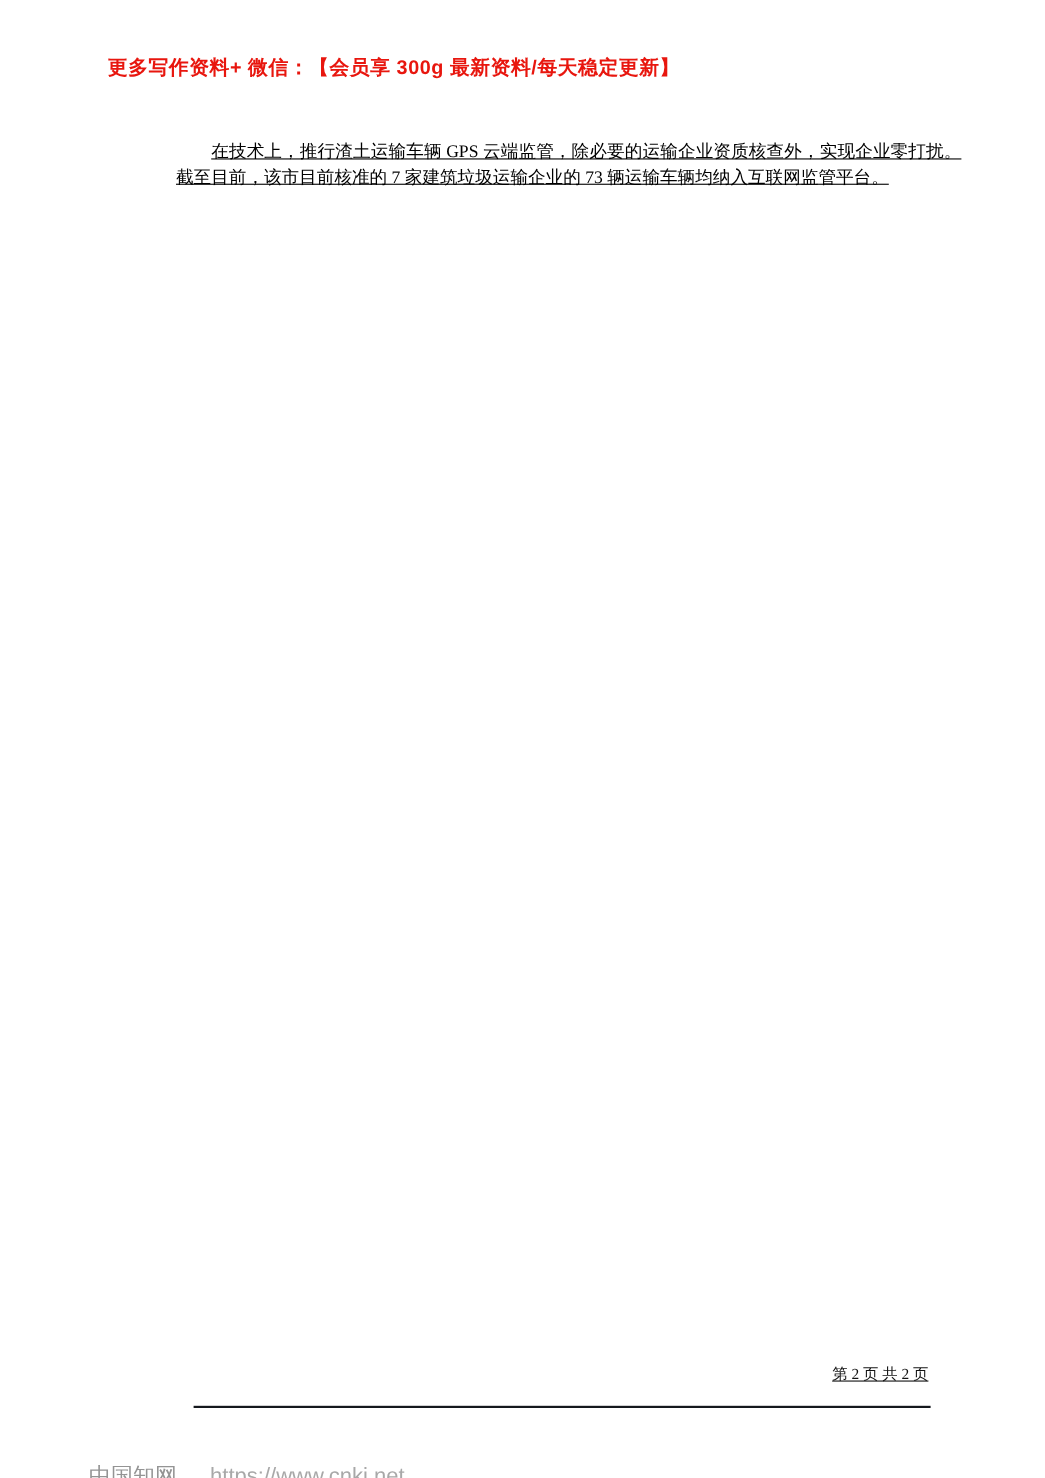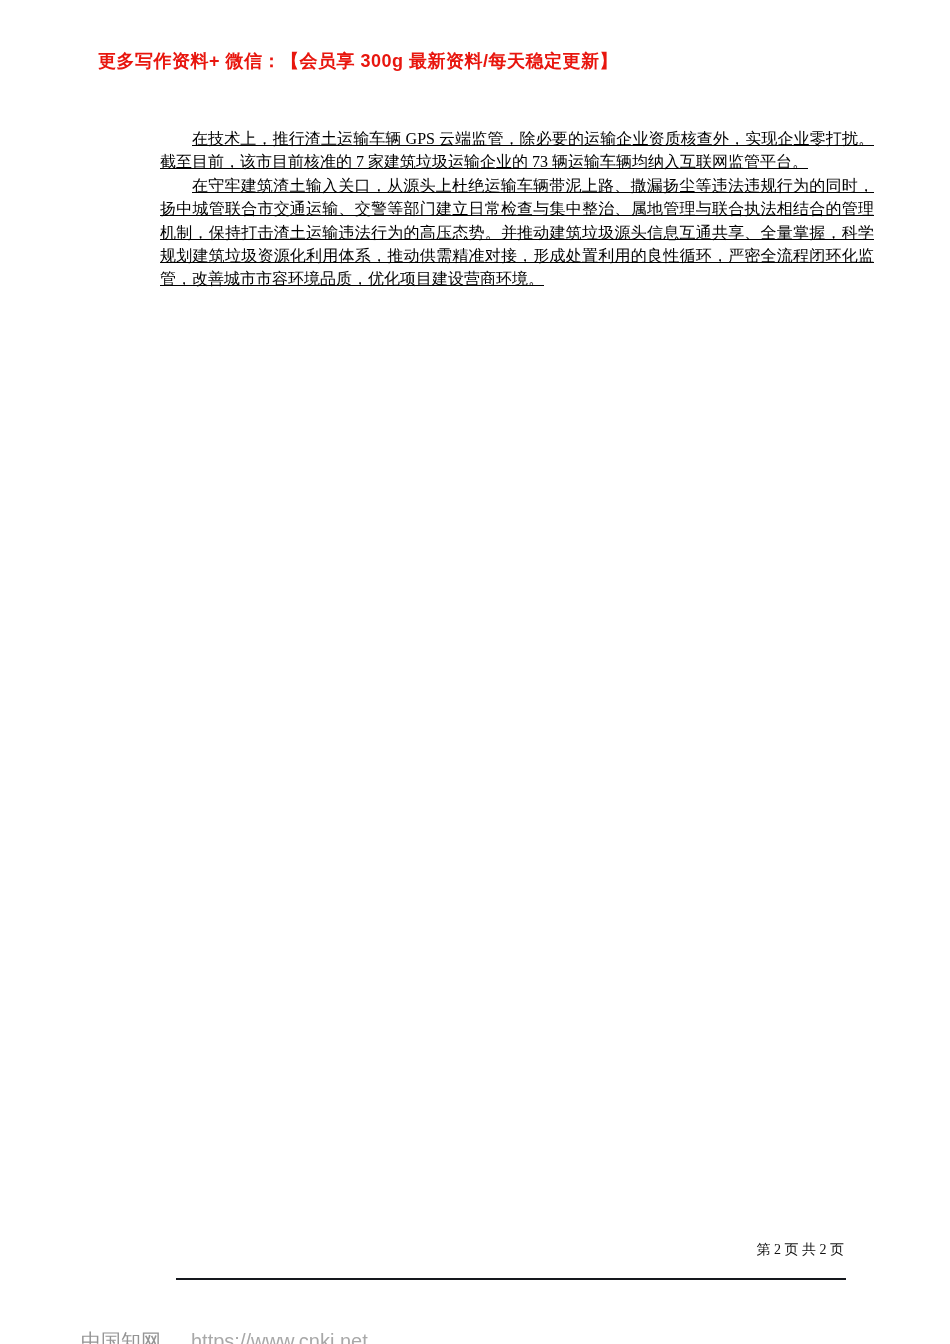--- a/index.html
+++ b/index.html
@@ -41,20 +41,21 @@
   .page-indicator {
     position: absolute;
     top: 1205px;
     left: 0;
     width: 808px;
     text-align: right;
     font-family: "Liberation Serif", serif;
     font-size: 14px;
     color: #111111;
     white-space: nowrap;
+    text-decoration: underline;
   }
   .footer-rule {
     position: absolute;
     left: 140px;
     top: 1242px;
     width: 670px;
     height: 2px;
     background: #15181d;
   }
   .watermark {
@@ -71,21 +72,20 @@
     color: #a8a8a8;
   }
 </style>
 </head>
 <body>
 
 <div class="promo-header">更多写作资料+ 微信：【会员享 300g 最新资料/每天稳定更新】</div>
 
 <div class="doc-body">
   <p>在技术上，推行渣土运输车辆 GPS 云端监管，除必要的运输企业资质核查外，实现企业零打扰。截至目前，该市目前核准的 7 家建筑垃圾运输企业的 73 辆运输车辆均纳入互联网监管平台。</p>
-  <p>在守牢建筑渣土输入关口，从源头上杜绝运输车辆带泥上路、撒漏扬尘等违法违规行为的同时，扬中城管联合市交通运输、交警等部门建立日常检查与集中整治、属地管理与联合执法相结合的管理机制，保持打击渣土运输违法行为的高压态势。并推动建筑垃圾源头信息互通共享、全量掌握，科学规划建筑垃圾资源化利用体系，推动供需精准对接，形成处置利用的良性循环，严密全流程闭环化监管，改善城市市容环境品质，优化项目建设营商环境。</p>
 </div>
 
 <div class="page-indicator">第 2 页 共 2 页</div>
 
 <div class="footer-rule"></div>
 
 <div class="watermark">
   <span class="site-name">中国知网</span><span class="site-url">https://www.cnki.net</span>
 </div>
 

